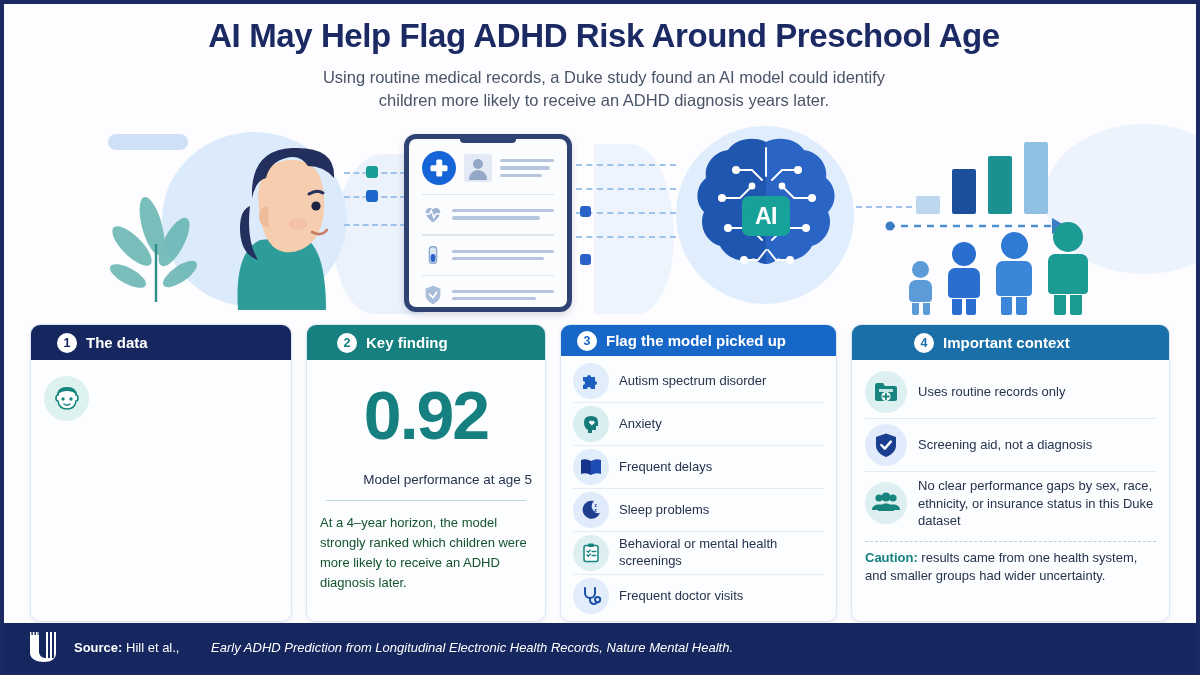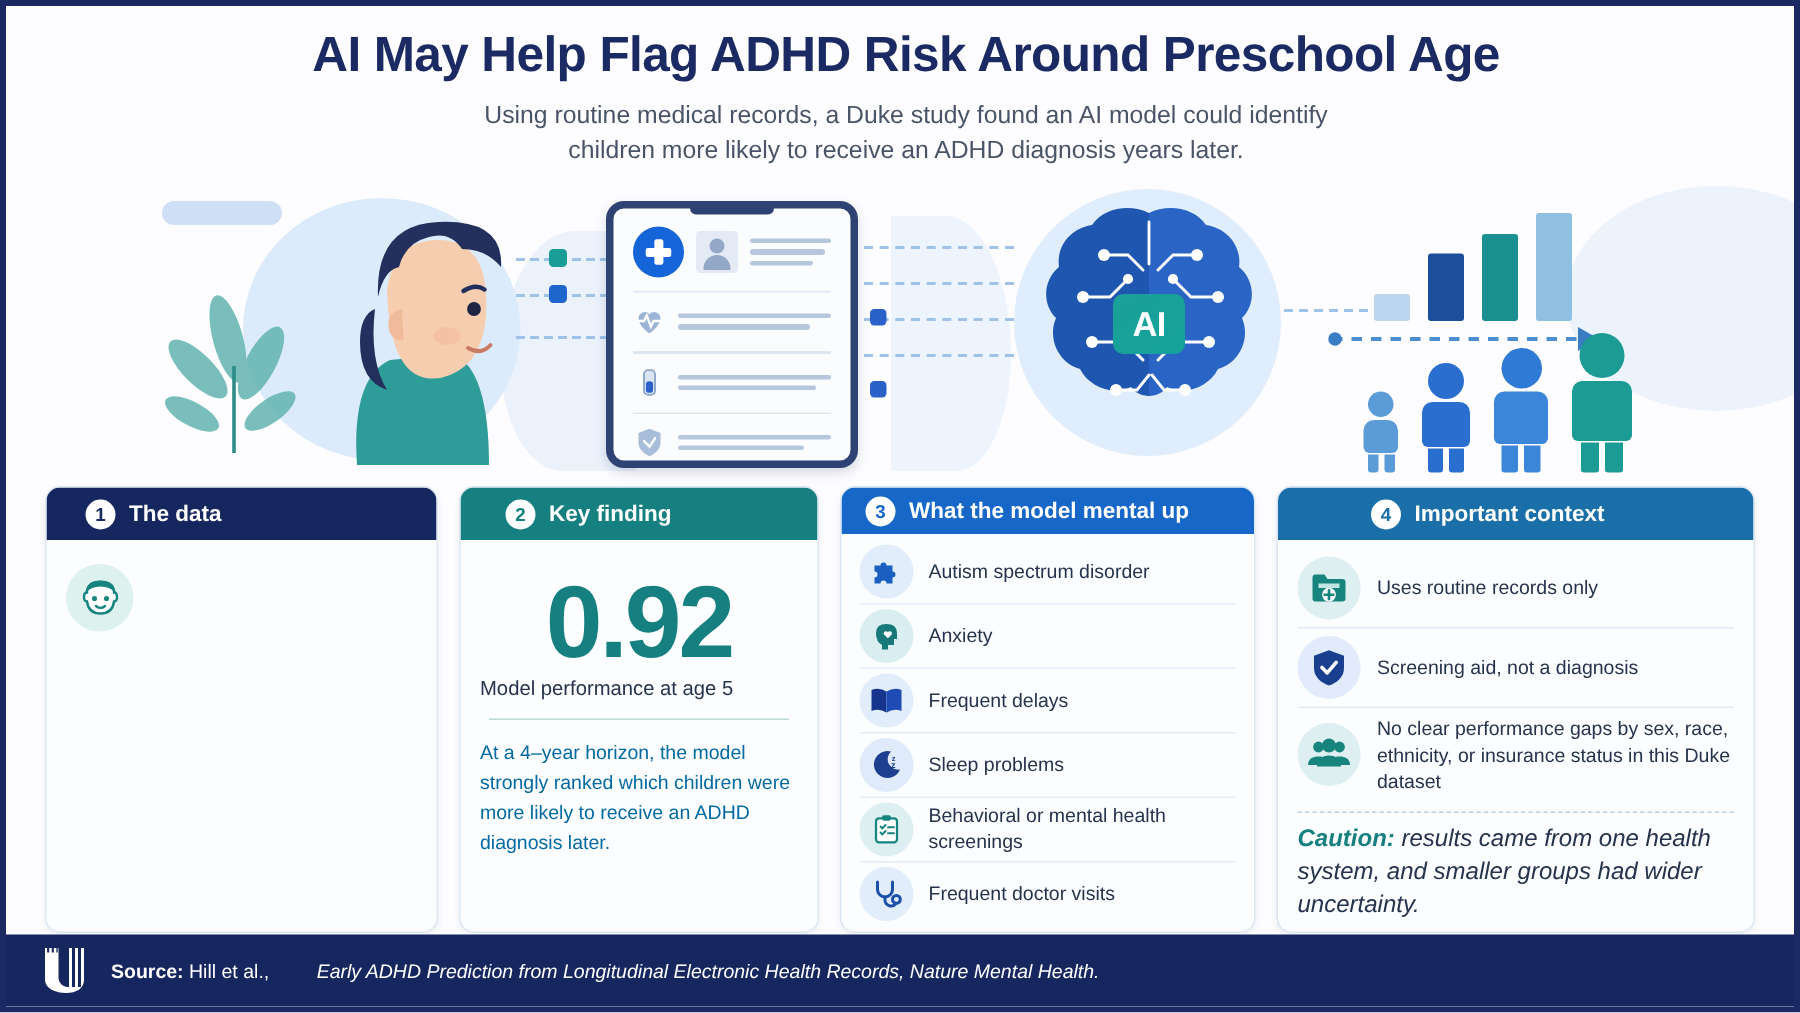--- a/index.html
+++ b/index.html
@@ -127,37 +127,37 @@
 
   
   .stat { display:flex; align-items:center; gap:11px; padding:5px 0 6px; }
   .stat + .stat { border-top:1px solid #e2eaf4; padding-top:9px; }
   .stat-ic { width:45px; height:45px; border-radius:50%; flex:none; display:flex; align-items:center; justify-content:center;}
   .stat-val { font-size:21px; font-weight:bold; line-height:1.05; }
   .stat-lbl { font-size:12.5px; color:#33405a; line-height:1.3; margin-top:2px;}
 
   
   .big-num { font-size:68px; font-weight:bold; color:#15807f; text-align:center; line-height:1; margin-top:10px; letter-spacing:-2px;}
-  .p2-cap { text-align:left; font-size:13.5px; color:#26334d; margin-top:2px; }
+  .p2-cap { text-align:right; font-size:13.5px; color:#26334d; margin-top:23px; }
   .p2-rule { height:1px; background:#bcd9d8; margin:13px 6px 12px; }
-  .p2-text { font-size:13px; color:#0369a1; line-height:1.55; }
+  .p2-text { font-size:13px; color:#14532d; line-height:1.55; }
 
   
   .li { display:flex; align-items:center; gap:10px; padding:3px 0; }
   .li + .li { border-top:1px solid #e4ecf6; }
   .li-ic { width:36px; height:36px; border-radius:50%; flex:none; display:flex; align-items:center; justify-content:center;}
   .li-tx { font-size:13px; color:#26334d; line-height:1.3; }
 
   
   .ci { display:flex; align-items:center; gap:11px; padding:5px 0; }
   .ci + .ci { border-top:1px solid #e2eaf4; }
   .ci-ic { width:42px; height:42px; border-radius:50%; flex:none; display:flex; align-items:center; justify-content:center;}
   .ci-tx { font-size:13px; color:#26334d; line-height:1.35; }
   .caution-rule { border-top:1.5px dashed #b9cfe4; margin:6px 0 7px; }
-  .caution { font-size:16px; color:#26334d; line-height:1.38;font-style:italic; }
+  .caution { font-size:13px; color:#26334d; line-height:1.38; }
   .caution b { color:#15807f; }
 
   
   .footer {
     position:absolute; left:0; bottom:0; width:1200px; height:48px;
     background:#16265e; display:flex; align-items:center; padding-left:24px; gap:16px; z-index:7;
   }
   .foot-tx { color:#fff; font-size:13px; }
   .foot-tx b { font-weight:bold; }
   .foot-tx i { font-style:italic;margin-left:28px; }
@@ -373,21 +373,21 @@
         <div class="big-num">0.92</div>
         <div class="p2-cap">Model performance at age 5</div>
         <div class="p2-rule"></div>
         <div class="p2-text">At a 4–year horizon, the model strongly ranked which children were more likely to receive an ADHD diagnosis later.</div>
       </div>
     </div>
 
     <div class="panel p3">
       <div class="p-head">
         <span class="p-num">3</span>
-        <span>What the model mental up</span>
+        <span>Flag the model picked up</span>
       </div>
       <div class="p-body" style="padding:4px 12px;">
 
         <div class="li">
           <div class="li-ic" style="background:#e1edfb;">
             <svg width="22" height="22" viewBox="0 0 22 22">
                 <path d="M3 7h4a2 2 0 1 1 4 0h4v4a2 2 0 1 1 0 4v4h-4a2 2 0 1 0-4 0H3v-4a2 2 0 1 0 0-4z" fill="#1b5fc0"></path>
               </svg>
           </div>
           <div class="li-tx">Autism spectrum disorder</div>

